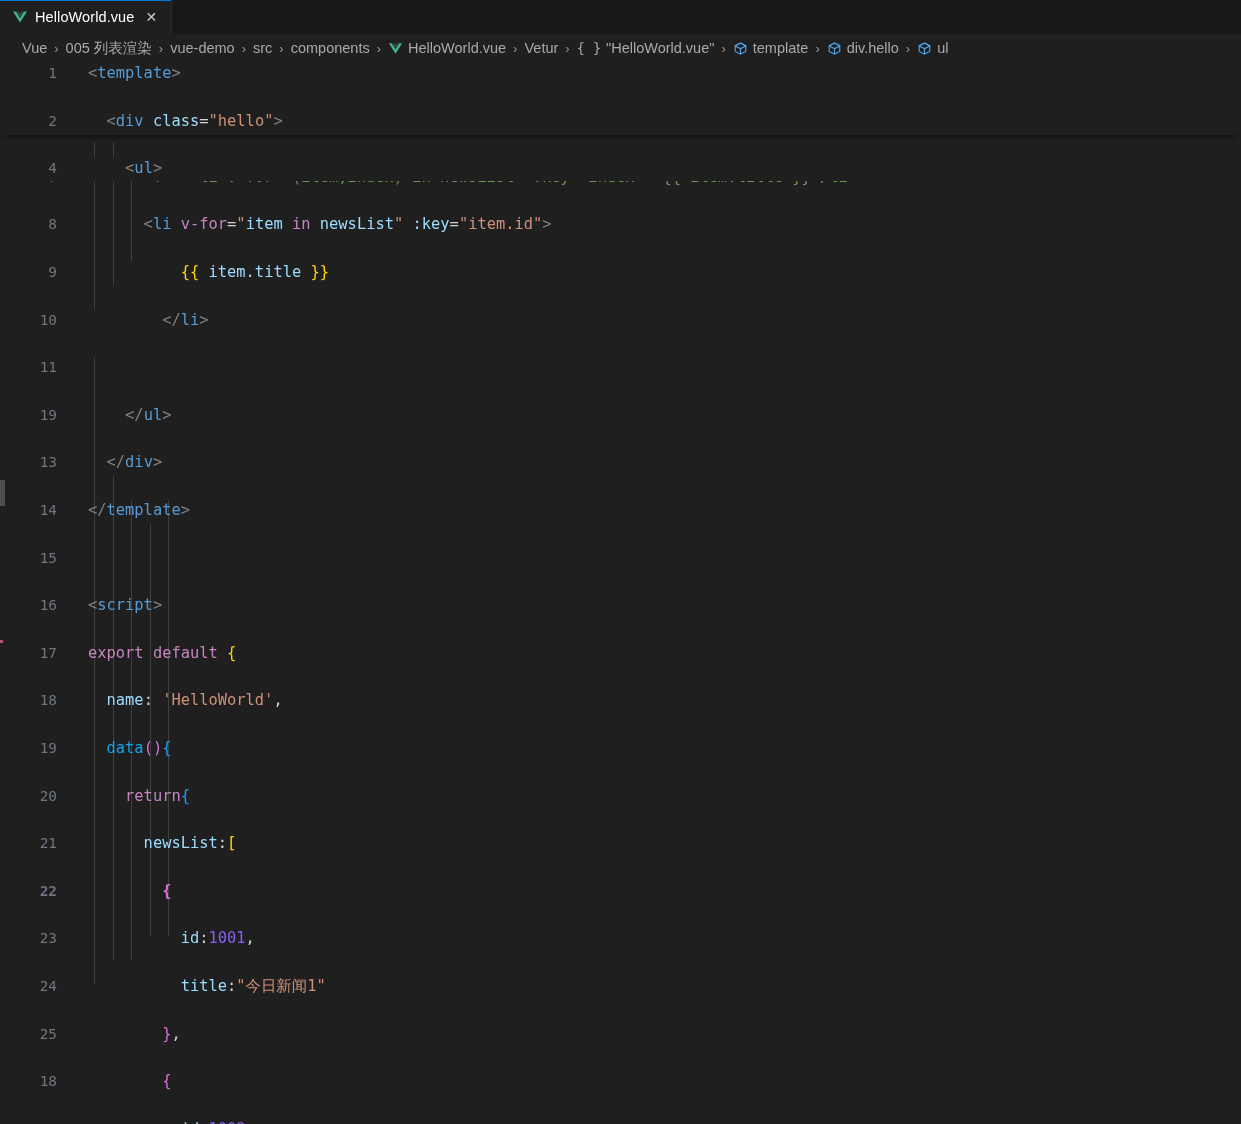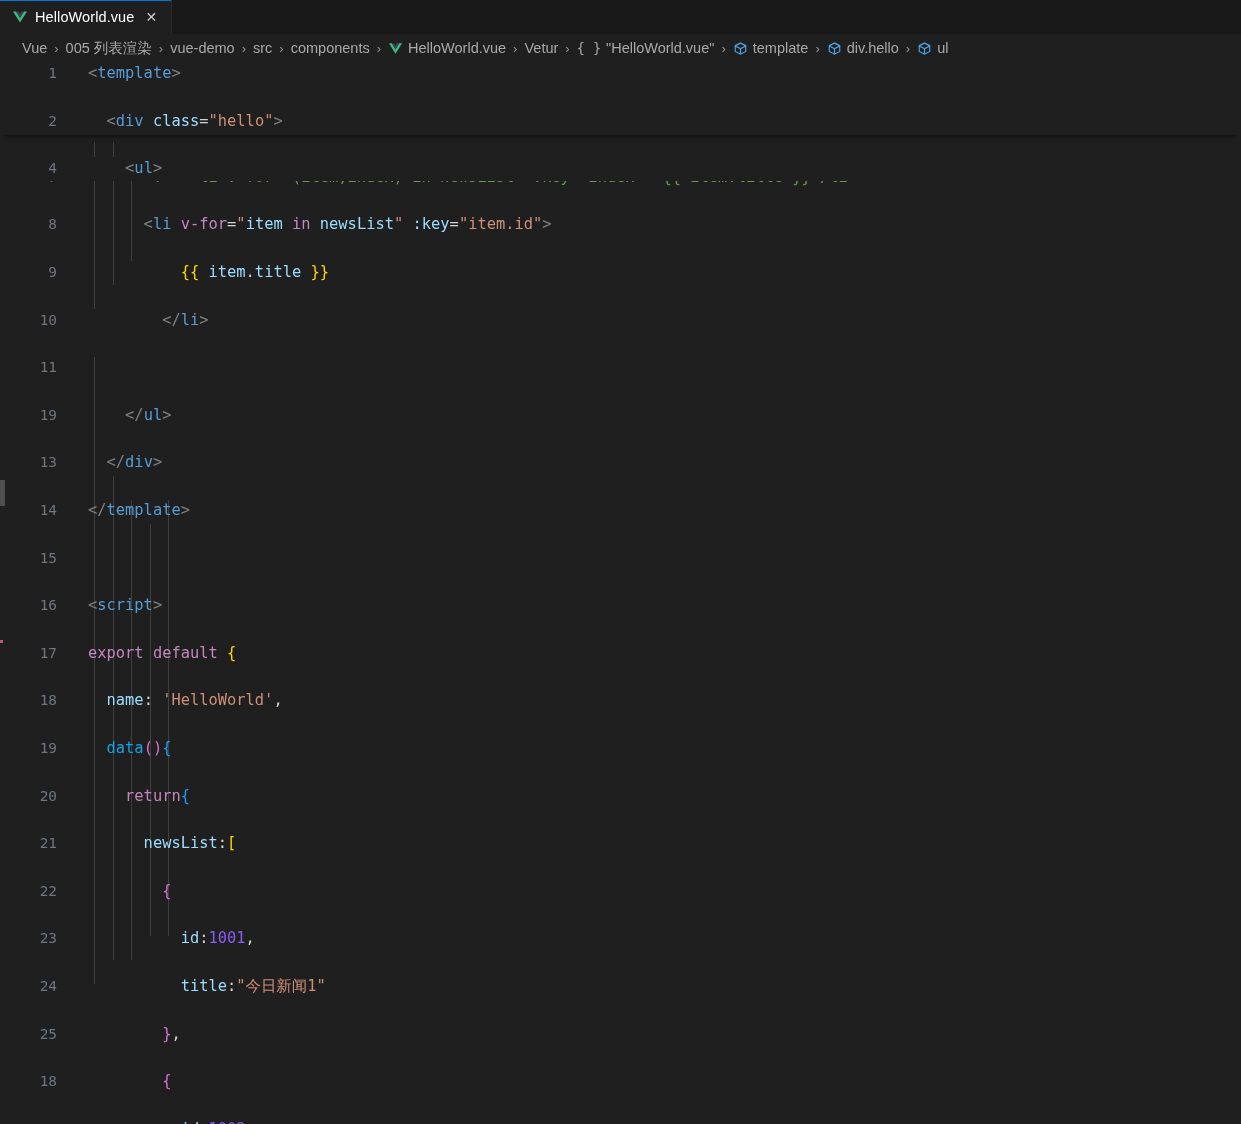--- a/index.html
+++ b/index.html
@@ -178,21 +178,21 @@
         <div class="row" style="top: 199px;"><span class="ln">19</span><span class="code"><span>    </span><span class="t-punct">&lt;/</span><span class="t-tag">ul</span><span class="t-punct">&gt;</span></span></div>
         <div class="row" style="top: 222.8px;"><span class="ln">13</span><span class="code"><span>  </span><span class="t-punct">&lt;/</span><span class="t-tag">div</span><span class="t-punct">&gt;</span></span></div>
         <div class="row" style="top: 246.6px;"><span class="ln">14</span><span class="code"><span></span><span class="t-punct">&lt;/</span><span class="t-tag">template</span><span class="t-punct">&gt;</span></span></div>
         <div class="row" style="top: 270.4px;"><span class="ln">15</span><span class="code"></span></div>
         <div class="row" style="top: 294.2px;"><span class="ln">16</span><span class="code"><span class="t-punct">&lt;</span><span class="t-tag">script</span><span class="t-punct">&gt;</span></span></div>
         <div class="row" style="top: 318px;"><span class="ln">17</span><span class="code"><span class="t-kw">export</span><span> </span><span class="t-kw">default</span><span> </span><span class="b1">{</span></span></div>
         <div class="row" style="top: 341.8px;"><span class="ln">18</span><span class="code"><span>  </span><span class="t-var">name</span><span class="t-op">:</span><span> </span><span class="t-str">'HelloWorld'</span><span class="t-op">,</span></span></div>
         <div class="row" style="top: 365.6px;"><span class="ln">19</span><span class="code"><span>  </span><span class="t-fn">data</span><span class="b2">(</span><span class="b2">)</span><span class="b3">{</span></span></div>
         <div class="row" style="top: 389.4px;"><span class="ln">20</span><span class="code"><span>    </span><span class="t-kw">return</span><span class="b3">{</span></span></div>
         <div class="row" style="top: 413.2px;"><span class="ln">21</span><span class="code"><span>      </span><span class="t-var">newsList</span><span class="t-op">:</span><span class="b1">[</span></span></div>
-        <div class="row" style="top: 437px;"><span class="ln">22</span><span class="code"><span>        </span><span class="b2">{</span></span></div>
+        <div class="row" style="top: 437px; font-weight: bold;"><span class="ln">22</span><span class="code"><span>        </span><span class="b2">{</span></span></div>
         <div class="row" style="top: 460.8px;"><span class="ln">23</span><span class="code"><span>          </span><span class="t-var">id</span><span class="t-op">:</span><span class="t-num">1001</span><span class="t-op">,</span></span></div>
         <div class="row" style="top: 484.6px;"><span class="ln">24</span><span class="code"><span>          </span><span class="t-var">title</span><span class="t-op">:</span><span class="t-str">"今日新闻1"</span></span></div>
         <div class="row" style="top: 508.4px;"><span class="ln">25</span><span class="code"><span>        </span><span class="b2">}</span><span class="t-op">,</span></span></div>
         <div class="row" style="top: 532.2px;"><span class="ln">18</span><span class="code"><span>        </span><span class="b2">{</span></span></div>
         <div class="row" style="top: 556px;"><span class="ln">27</span><span class="code"><span>          </span><span class="t-var">id</span><span class="t-op">:</span><span class="t-num">1002</span><span class="t-op">,</span></span></div>
       </div>
     <div class="sticky" id="sticky-root" style="height: 73.4px;">
         <div class="row" style="top: 0px;"><span class="ln">1</span><span class="code"><span></span><span class="t-punct">&lt;</span><span class="t-tag">template</span><span class="t-punct">&gt;</span></span></div>
         <div class="row" style="top: 23.8px;"><span class="ln">2</span><span class="code"><span>  </span><span class="t-punct">&lt;</span><span class="t-tag">div</span><span> </span><span class="t-attr">class</span><span class="t-op">=</span><span class="t-str">"hello"</span><span class="t-punct">&gt;</span></span></div>
         <div class="row" style="top: 47.6px;"><span class="ln">4</span><span class="code"><span>    </span><span class="t-punct">&lt;</span><span class="t-tag">ul</span><span class="t-punct">&gt;</span></span></div>

